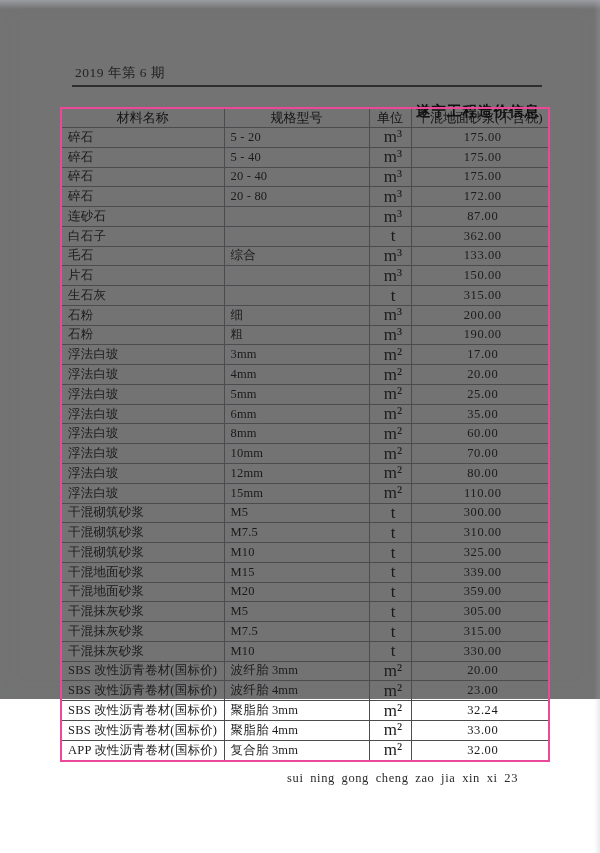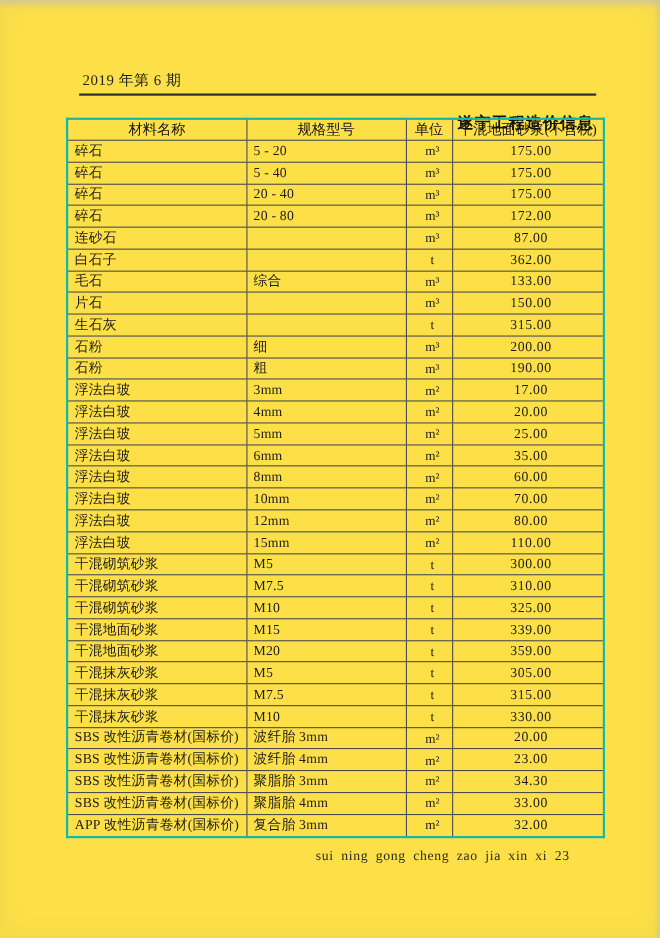--- a/index.html
+++ b/index.html
@@ -4,22 +4,22 @@
 <style>
   html,body{margin:0;padding:0;}
   body{
     width:600px;height:853px;
     background:#ffffff;
     font-family:"Liberation Serif","DejaVu Serif",serif;
     color:#1c1c1c;
     overflow:hidden;
   }
   .page{
-    position:relative;width:600px;height:853px;
-    background:#fde047;
+    position:relative;width:600px;height:699px;
+    background:#737373;
     box-shadow:inset 0 0 22px rgba(120,124,135,0.10);
   }
   .scan-top-edge{
     position:absolute;top:0;left:0;width:600px;height:9px;
     background:linear-gradient(to bottom, rgba(186,190,200,0.55), rgba(255,255,255,0));
     pointer-events:none;
   }
   .scan-right-edge{
     position:absolute;top:0;right:0;width:6px;height:853px;
     background:linear-gradient(to left, rgba(170,175,188,0.25), rgba(255,255,255,0));
@@ -48,25 +48,25 @@
   table.price-table col.c3{width:42px;}
   table.price-table col.c4{width:138px;}
   table.price-table th, table.price-table td{
     border:1px solid #4c4c50;
     padding:0 0 0 6px;
     height:18px;
     line-height:1.05;
     overflow:hidden;white-space:nowrap;
     font-weight:normal;
   }
-  table.price-table{border:2px solid #14b8a6;}
+  table.price-table{border:2px solid #ec4899;}
   table.price-table th{
     text-align:center;padding:0 2px;font-size:13px;color:#151517;
   }
-  td.cell-unit{ text-align:center;padding:0 1px;font-size:12px; }
+  td.cell-unit{ text-align:center;padding:0 1px;font-size:17px; }
   td.cell-price{ text-align:center;padding:0 2px;letter-spacing:0.6px; }
   td.cell-name{ letter-spacing:0.2px; }
   td.cell-spec{ letter-spacing:0.2px; }
   .footer-note{
     position:absolute;top:771px;right:82px;
     font-size:12.5px;color:#2a2a2c;
     letter-spacing:0.6px;word-spacing:3px;margin-left:16px;
   }
 </style>
 </head>
@@ -267,21 +267,21 @@
         <tr>
           <td class="cell-name">SBS 改性沥青卷材(国标价)</td>
           <td class="cell-spec">波纤胎 4mm</td>
           <td class="cell-unit">m²</td>
           <td class="cell-price">23.00</td>
         </tr>
         <tr>
           <td class="cell-name">SBS 改性沥青卷材(国标价)</td>
           <td class="cell-spec">聚脂胎 3mm</td>
           <td class="cell-unit">m²</td>
-          <td class="cell-price">34.30</td>
+          <td class="cell-price">32.24</td>
         </tr>
         <tr>
           <td class="cell-name">SBS 改性沥青卷材(国标价)</td>
           <td class="cell-spec">聚脂胎 4mm</td>
           <td class="cell-unit">m²</td>
           <td class="cell-price">33.00</td>
         </tr>
         <tr>
           <td class="cell-name">APP 改性沥青卷材(国标价)</td>
           <td class="cell-spec">复合胎 3mm</td>

